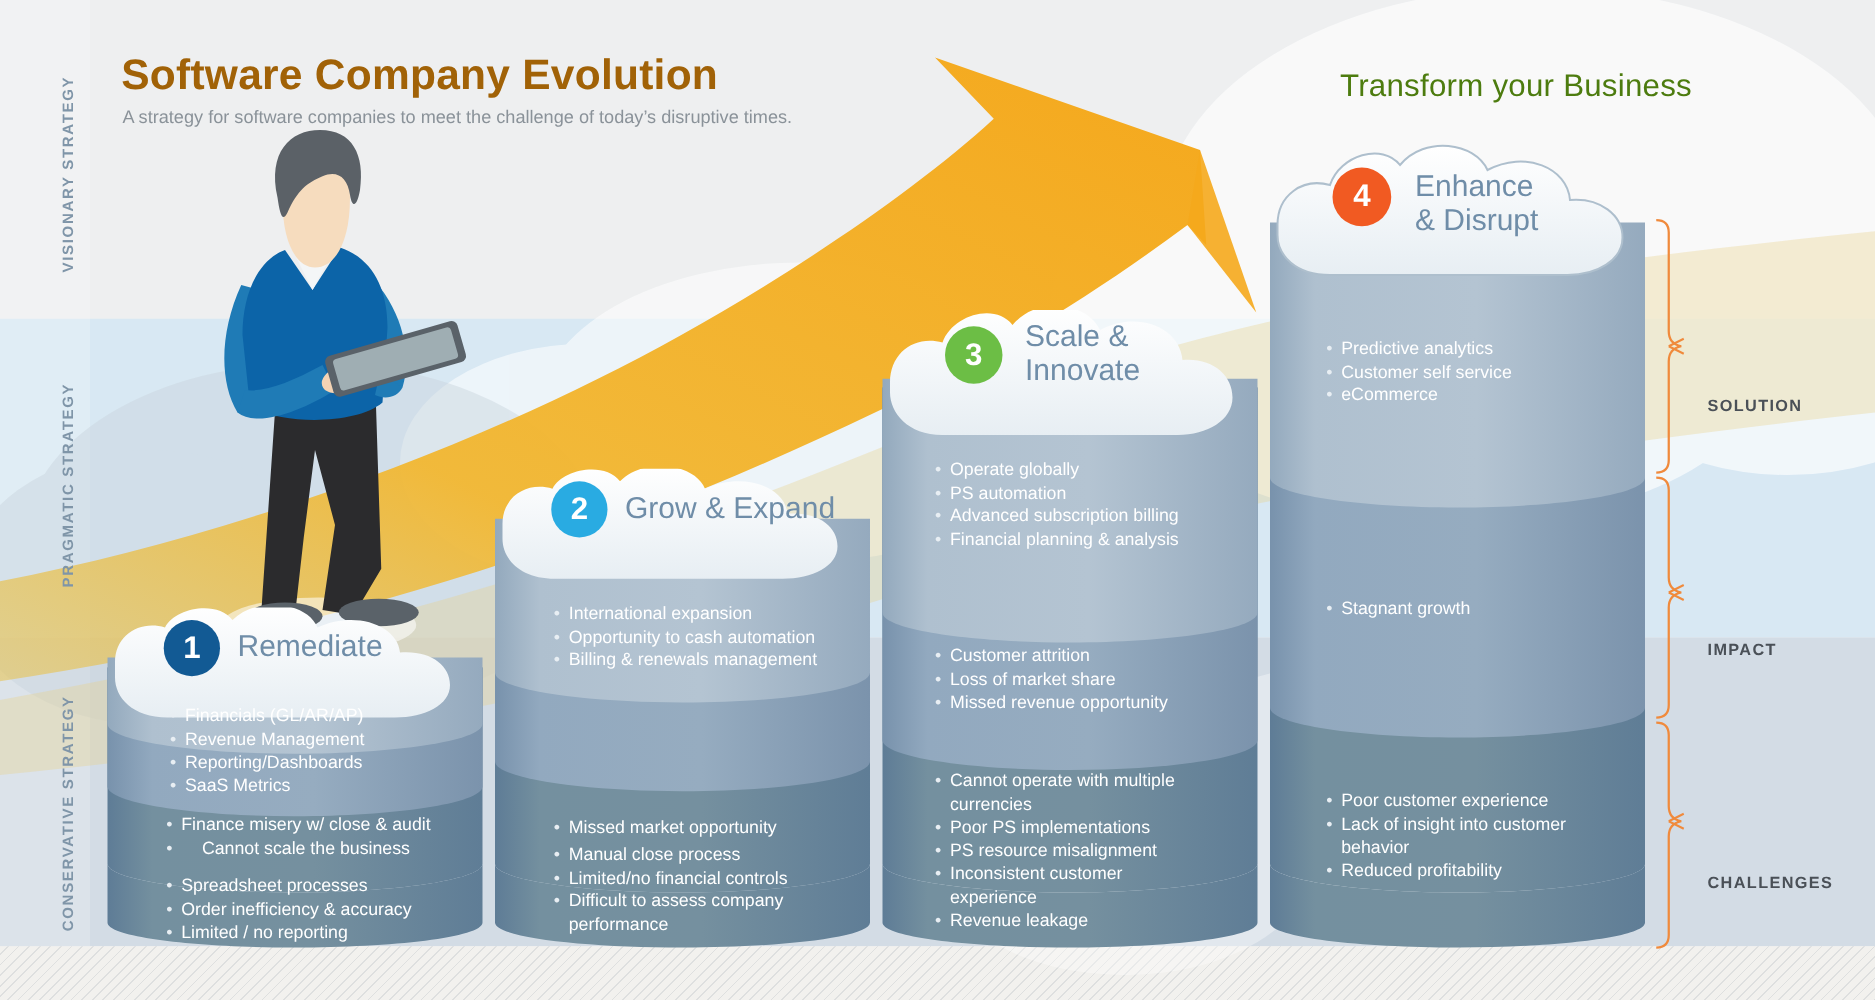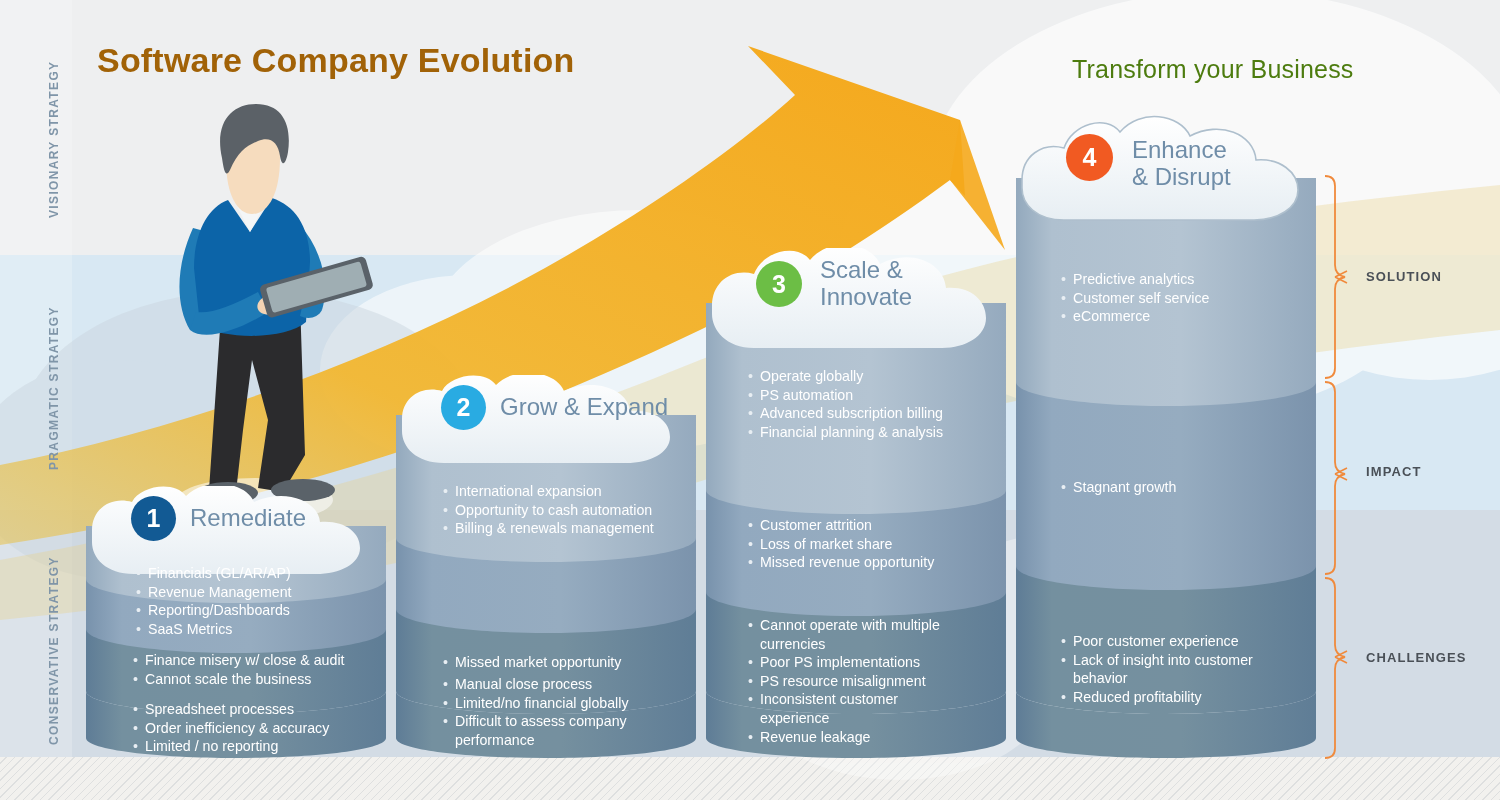--- a/index.html
+++ b/index.html
@@ -63,21 +63,21 @@
     line-height:27px;white-space:pre-line;
   }
   .badge{
     position:absolute;border-radius:50%;color:#fff;
     display:flex;align-items:center;justify-content:center;
     font-size:25px;font-weight:bold;
   }
 
   
   .brk-label{
-    position:absolute;font-size:13px;font-weight:bold;color:#4a5057;letter-spacing:1.1px;
+    position:absolute;font-size:13px;font-weight:bold;color:#4a5057;letter-spacing:1.1px;margin-top:48px;
   }
 </style>
 </head>
 <body>
 
 <div id="stage">
 
   <div class="band band-top"></div>
   <div class="band band-mid"></div>
   <div class="band band-low"></div>
@@ -178,20 +178,21 @@
                C 286 164 282 168 280 156 C 278 142 270 136 258 141
                C 246 146 238 152 230 170 C 226 178 224 172 222 158 Z" fill="#5B6167"></path>
     </g>
   </svg>
 
   <div class="vlabel" style="top:218px;left:47px;">VISIONARY STRATEGY</div>
   <div class="vlabel" style="top:470px;left:47px;">PRAGMATIC STRATEGY</div>
   <div class="vlabel" style="top:745px;left:47px;">CONSERVATIVE STRATEGY</div>
 
   <div class="title">Software Company Evolution</div>
+  <div class="subtitle">A strategy for software companies to meet the challenge of today’s disruptive times.</div>
   <div class="transform-head">Transform your Business</div>
 
   <div class="pillar" style="left:78px;top:486px;width:316px;height:272px;">
     <svg width="316" height="275" viewBox="0 0 316 275">
       <path d="M8 48 L8 205 C 8 218 80 228 158 228 C 236 228 308 218 308 205 L308 48 Z" fill="url(#gCylD)"></path>
       <path d="M8 48 L8 143 C 8 157 80 167 158 167 C 236 167 308 157 308 143 L308 48 Z" fill="url(#gCylM)"></path>
       <path d="M8 40 L8 93 C 8 107 80 117 158 117 C 236 117 308 107 308 93 L308 40 Z" fill="url(#gCylL)"></path>
       <path d="M8 252 L8 205 C 8 218 80 228 158 228 C 236 228 308 218 308 205 L308 252 C 308 264 236 272 158 272 C 80 272 8 264 8 252 Z" fill="url(#gCylD)"></path>
       <path d="M14 44 C 14 22 34 10 54 16 C 62 0 96 -6 108 10 C 128 -10 168 -4 176 16
                C 206 2 240 14 242 36 C 266 34 282 46 282 62 C 282 78 262 88 238 88
@@ -200,21 +201,21 @@
     <div class="badge" style="left:53px;top:10px;width:45px;height:45px;background:#125A94;">1</div>
     <div class="cap-title" style="left:112px;top:18px;">Remediate</div>
     <div class="seg-text" style="left:58px;top:78px;">
         <ul>
           <li>Financials (GL/AR/AP)</li>
           <li>Revenue Management</li>
           <li>Reporting/Dashboards</li>
           <li>SaaS Metrics</li>
         </ul>
       </div>
-    <div class="seg-text" style="left:55px;top:165px;">
+    <div class="seg-text" style="left:55px;top:165px;text-align:center;">
         <ul>
           <li>Finance misery w/ close &amp; audit</li>
           <li>Cannot scale the business</li>
         </ul>
       </div>
     <div class="seg-text" style="left:55px;top:214px;">
         <ul>
           <li>Spreadsheet processes</li>
           <li>Order inefficiency &amp; accuracy</li>
           <li>Limited / no reporting</li>
@@ -242,21 +243,21 @@
         </ul>
       </div>
     <div class="seg-text" style="left:55px;top:235px;margin-top:43px;">
         <ul>
           <li>Missed market opportunity</li>
         </ul>
       </div>
     <div class="seg-text" style="left:55px;top:300px;width:230px;">
         <ul>
           <li>Manual close process</li>
-          <li>Limited/no financial globally</li>
+          <li>Limited/no financial controls</li>
           <li>Difficult to assess company performance</li>
         </ul>
       </div>
   </div>
 
   <div class="pillar" style="left:698px;top:248px;width:316px;height:510px;">
     <svg width="316" height="513" viewBox="0 0 316 513">
       <path d="M8 62 L8 443 C 8 456 80 466 158 466 C 236 466 308 456 308 443 L308 62 Z" fill="url(#gCylD)"></path>
       <path d="M8 62 L8 344 C 8 358 80 368 158 368 C 236 368 308 358 308 344 L308 62 Z" fill="url(#gCylM)"></path>
       <path d="M8 55 L8 242 C 8 256 80 266 158 266 C 236 266 308 256 308 242 L308 55 Z" fill="url(#gCylL)"></path>

